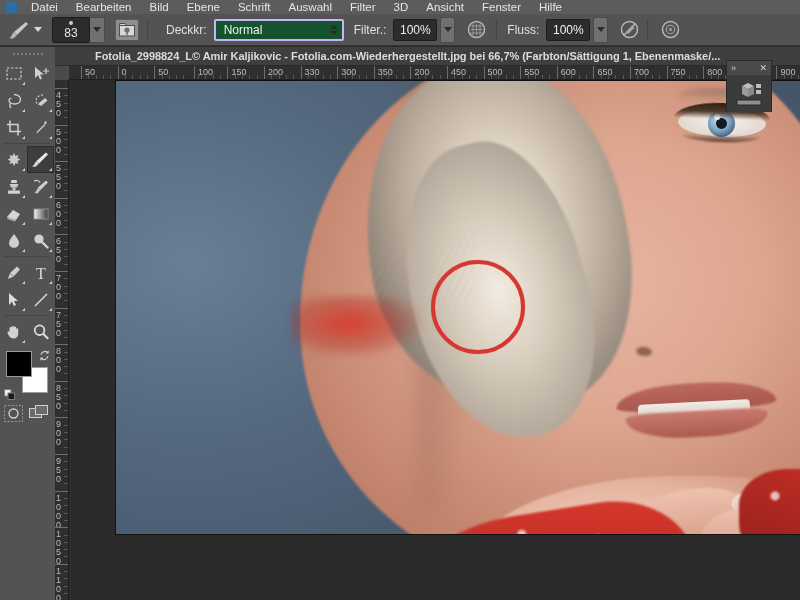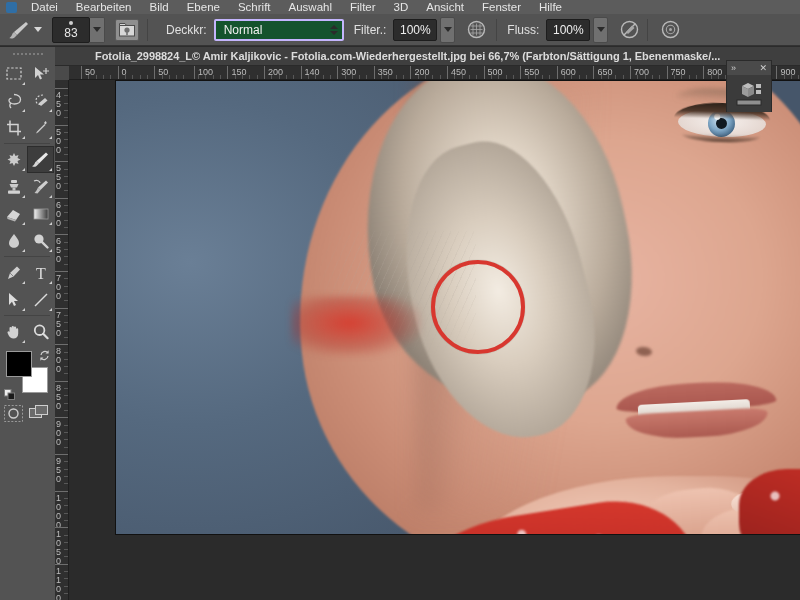--- a/index.html
+++ b/index.html
@@ -707,21 +707,21 @@
       <div class="rtick-minor-h" style="left: 194.36px;"></div>
       <div class="rtick-minor-h" style="left: 201.68px;"></div>
       <div class="rtick-h" style="left: 209px;">
         <span class="lbl">200</span>
       </div>
       <div class="rtick-minor-h" style="left: 216.32px;"></div>
       <div class="rtick-minor-h" style="left: 223.64px;"></div>
       <div class="rtick-minor-h" style="left: 230.96px;"></div>
       <div class="rtick-minor-h" style="left: 238.28px;"></div>
       <div class="rtick-h" style="left: 245.6px;">
-        <span class="lbl">140</span>
+        <span class="lbl">330</span>
       </div>
       <div class="rtick-minor-h" style="left: 252.92px;"></div>
       <div class="rtick-minor-h" style="left: 260.24px;"></div>
       <div class="rtick-minor-h" style="left: 267.56px;"></div>
       <div class="rtick-minor-h" style="left: 274.88px;"></div>
       <div class="rtick-h" style="left: 282.2px;">
         <span class="lbl">300</span>
       </div>
       <div class="rtick-minor-h" style="left: 289.52px;"></div>
       <div class="rtick-minor-h" style="left: 296.84px;"></div>

